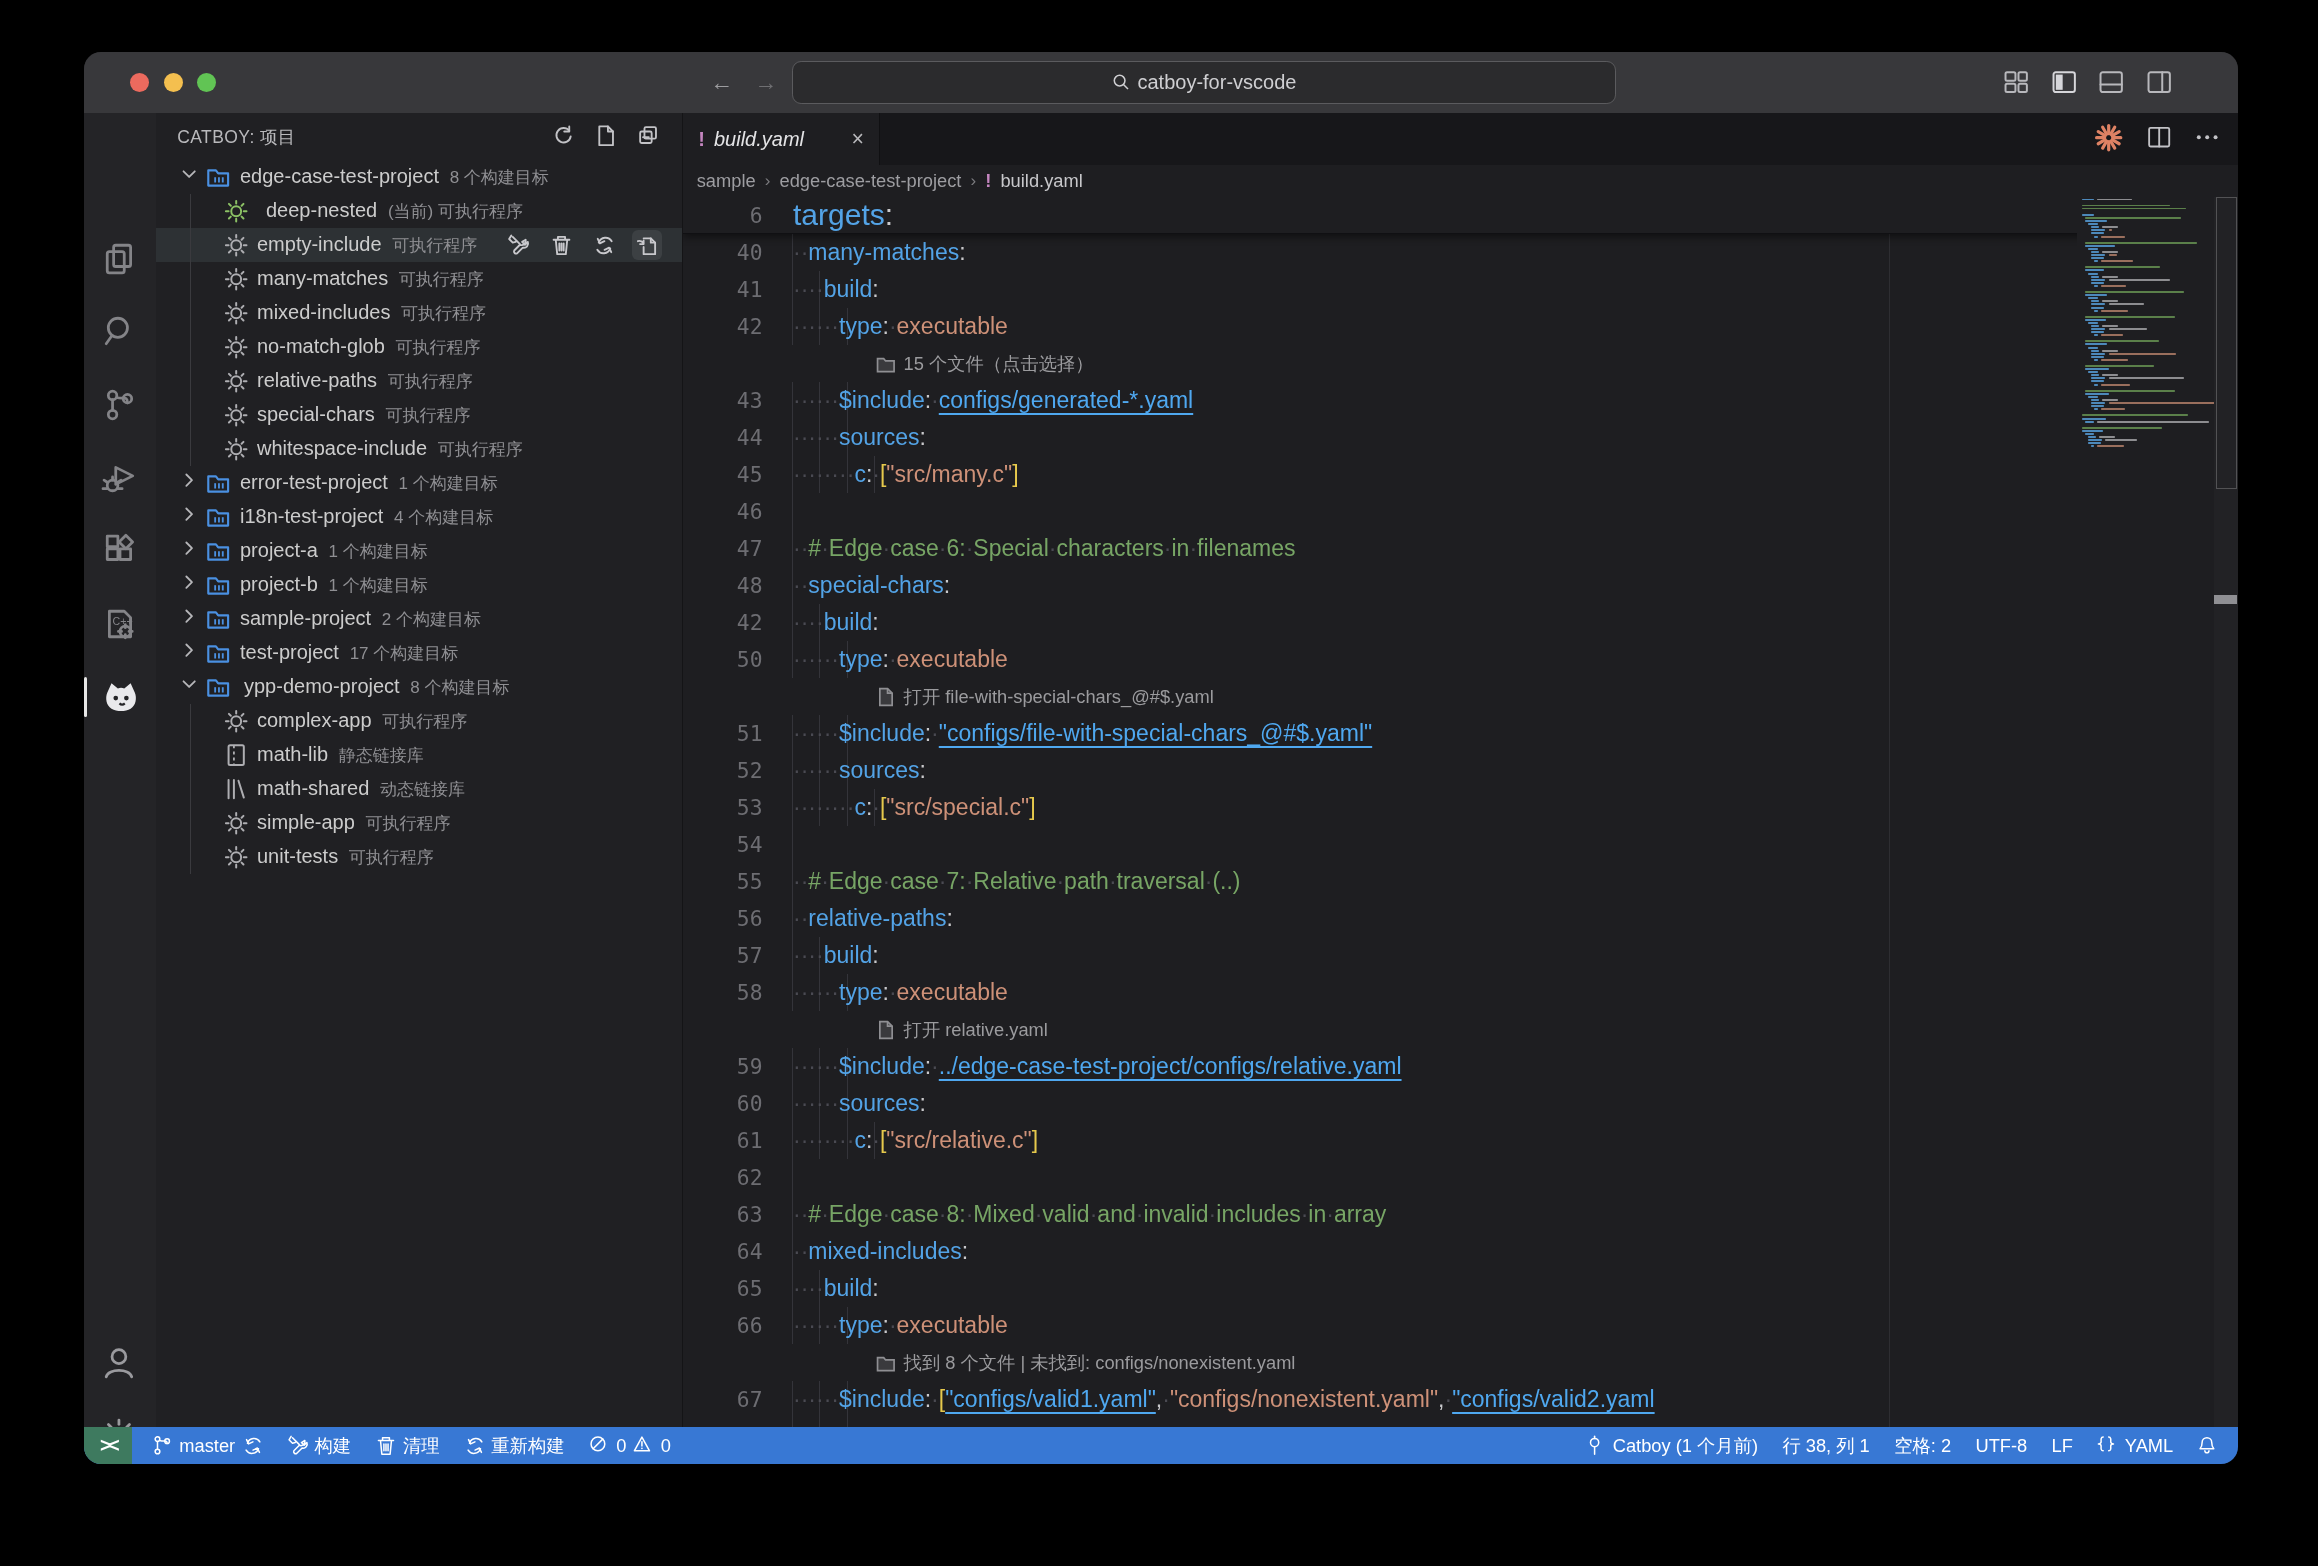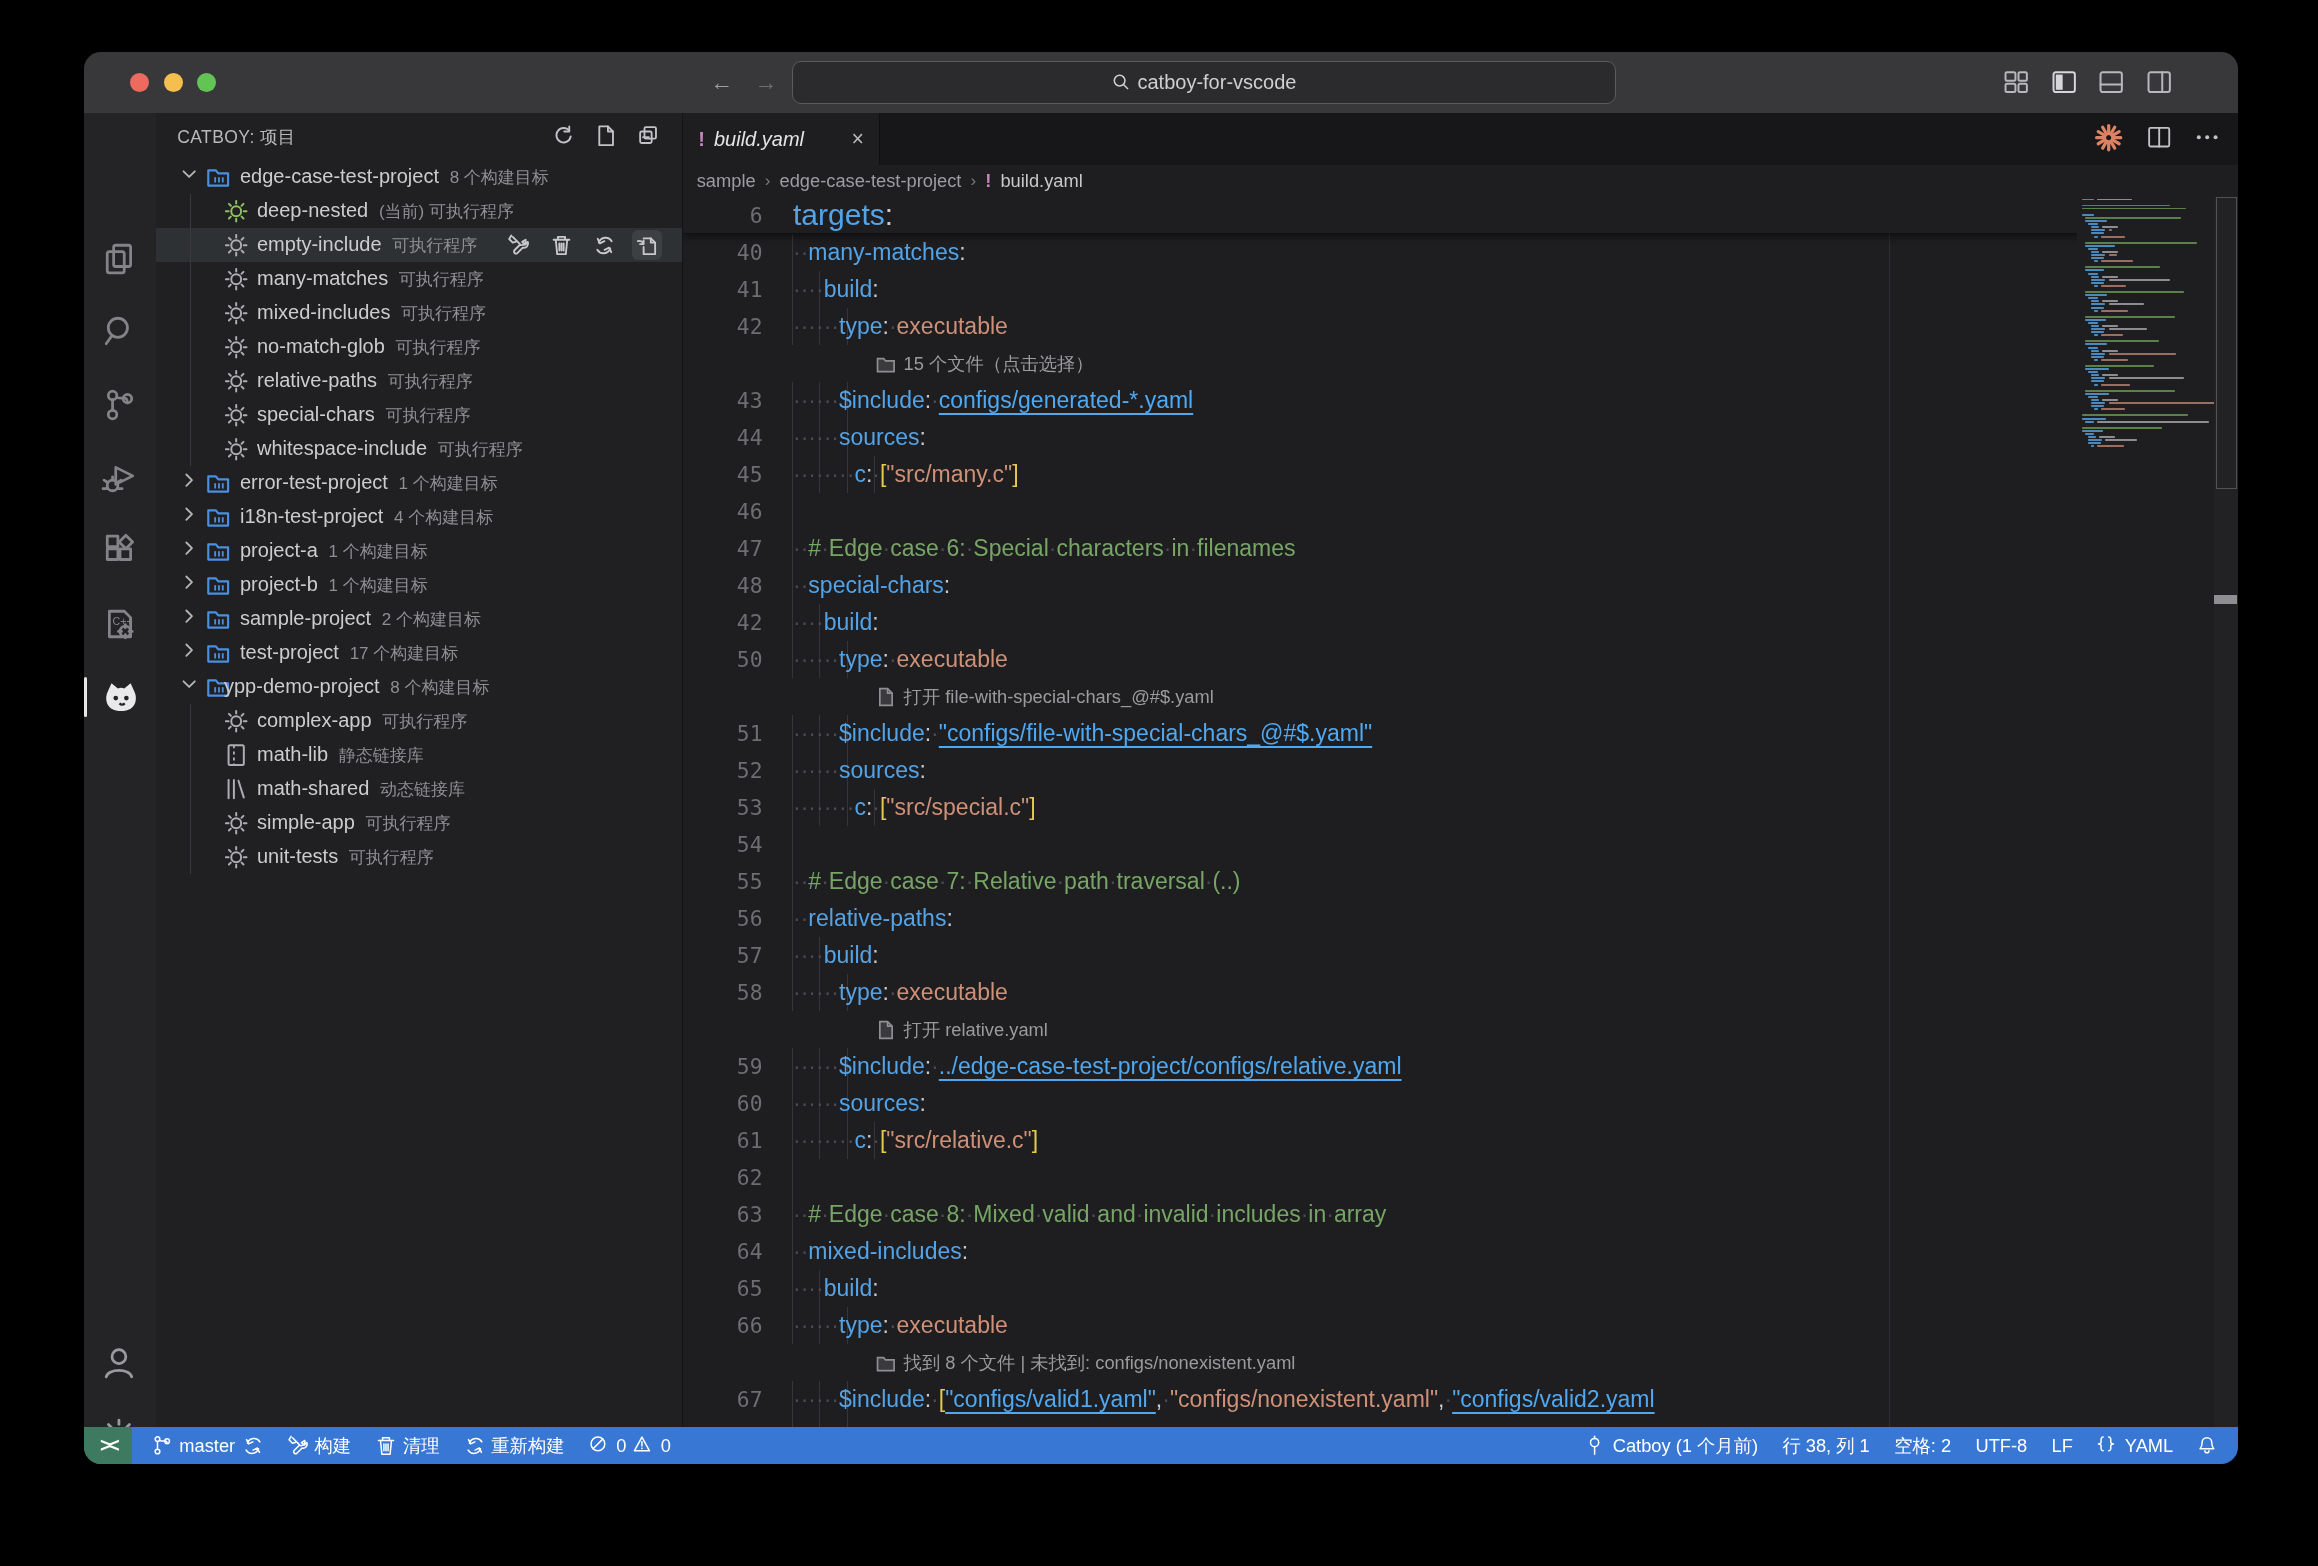--- a/index.html
+++ b/index.html
@@ -243,21 +243,21 @@
                     <line x1="23.071067811865476" y1="23.071067811865476" x2="25.54594154601839" y2="25.54594154601839"></line>
                     <line x1="16" y1="26" x2="16" y2="29.5"></line>
                     <line x1="8.928932188134524" y1="23.071067811865476" x2="6.4540584539816095" y2="25.54594154601839"></line>
                     <line x1="6" y1="16" x2="2.5" y2="16"></line>
                     <line x1="8.928932188134523" y1="8.928932188134524" x2="6.454058453981606" y2="6.4540584539816095"></line>
                     <line x1="15.999999999999998" y1="6" x2="15.999999999999998" y2="2.5"></line>
                     <line x1="23.071067811865476" y1="8.928932188134523" x2="25.54594154601839" y2="6.454058453981606"></line>
                   </g>
                 </svg>
               </span>
-              <span class="tlabel" style="left:101px">
+              <span class="tlabel" style="left:110px">
                 <span>deep-nested</span>
                 <span class="desc">(当前) 可执行程序</span>
               </span>
             </div>
             <div class="trow hovered">
               <span class="guide"></span>
               <span class="ticon" style="left:67px">
                 <svg width="24.4" height="24.4" viewBox="0 0 32 32">
                   <circle cx="16" cy="16" r="6.5" stroke="#aeaeb2" stroke-width="2.6" fill="none" stroke-linecap="round" stroke-linejoin="round"></circle>
                   <g stroke="#aeaeb2" stroke-width="2.6" fill="none" stroke-linecap="round" stroke-linejoin="round">
@@ -559,21 +559,21 @@
               <span class="ticon" style="left:49px">
                 <svg width="24.4" height="24.4" viewBox="0 0 32 32">
                   <path d="M3 7 h10 l3 4 h13 v16 h-26 z" stroke="#4a90e2" stroke-width="2.8" fill="none" stroke-linejoin="round"></path>
                   <g stroke="#4a90e2" stroke-width="2.4">
                     <line x1="12" y1="16" x2="12" y2="23"></line>
                     <line x1="17" y1="16" x2="17" y2="23"></line>
                     <line x1="22" y1="16" x2="22" y2="23"></line>
                   </g>
                 </svg>
               </span>
-              <span class="tlabel" style="left:68px">
+              <span class="tlabel" style="left:88px">
                 <span>ypp-demo-project</span>
                 <span class="desc">8 个构建目标</span>
               </span>
             </div>
             <div class="trow">
               <span class="guide"></span>
               <span class="ticon" style="left:67px">
                 <svg width="24.4" height="24.4" viewBox="0 0 32 32">
                   <circle cx="16" cy="16" r="6.5" stroke="#aeaeb2" stroke-width="2.6" fill="none" stroke-linecap="round" stroke-linejoin="round"></circle>
                   <g stroke="#aeaeb2" stroke-width="2.6" fill="none" stroke-linecap="round" stroke-linejoin="round">

